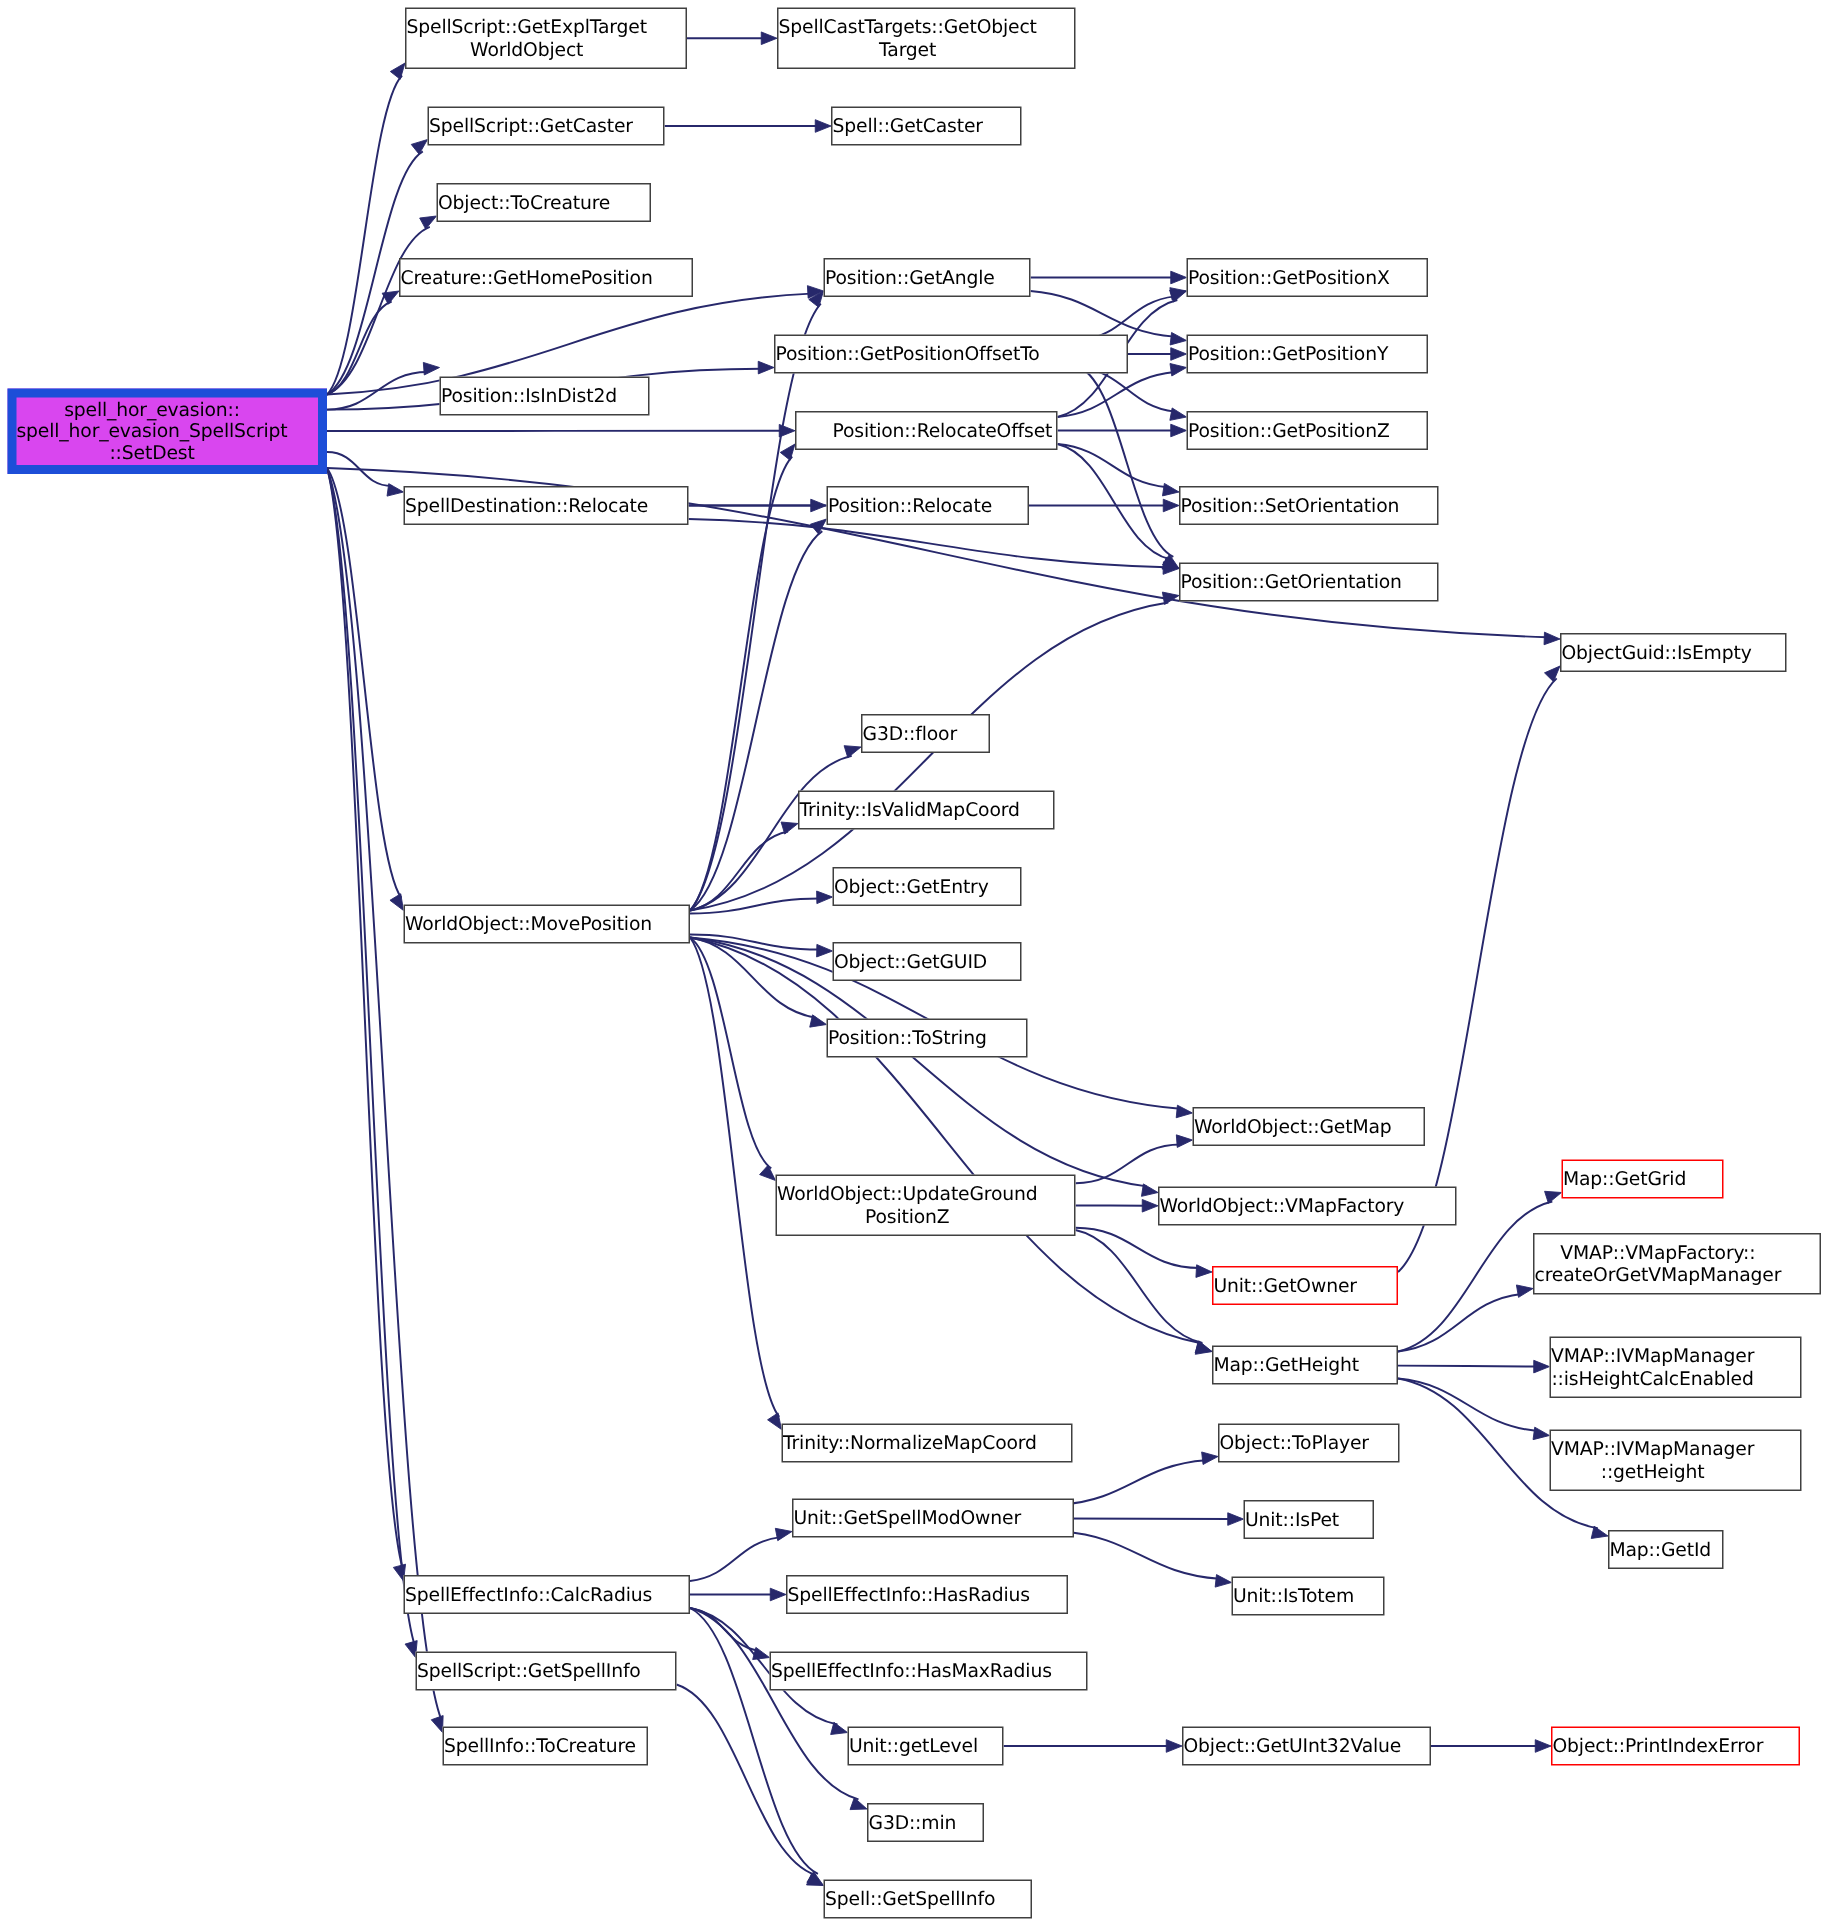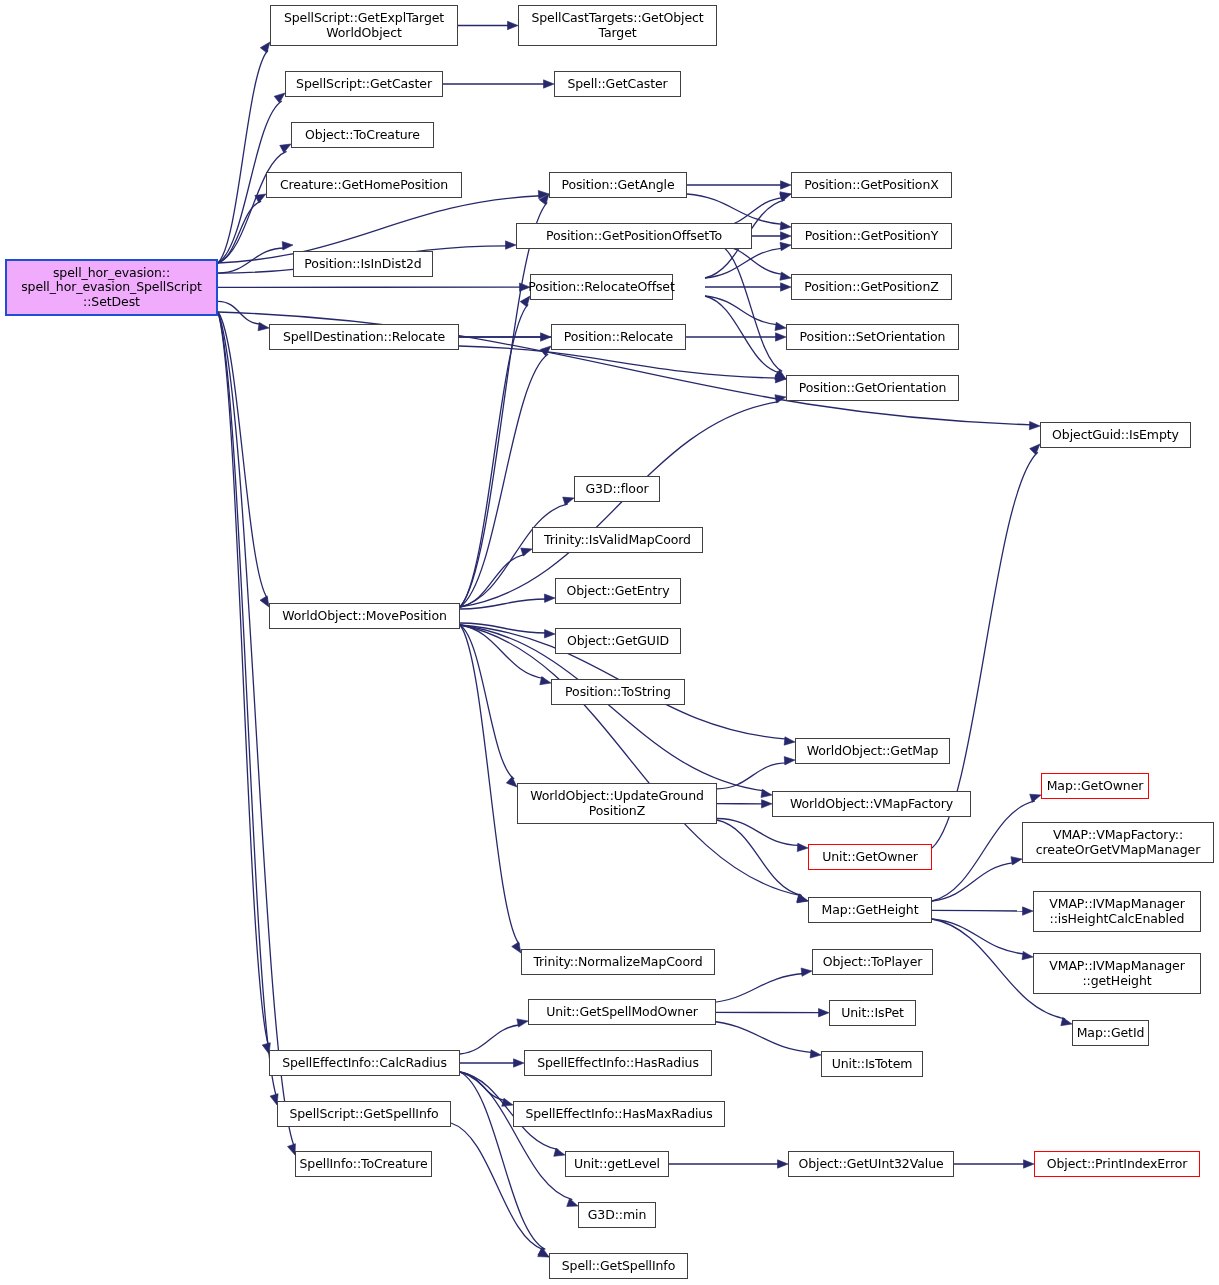--- a/index.html
+++ b/index.html
@@ -1,23 +1,23 @@
 <!DOCTYPE html>
 <html><head>
 <meta charset="utf-8">
 <style>
   html,body{margin:0;padding:0;background:#ffffff;}
   body{font-family:"DejaVu Sans", sans-serif;}
   #canvas{position:relative;width:1219px;height:1285px;background:#fff;overflow:hidden;}
   svg.edges{position:absolute;left:0;top:0;width:1219px;height:1285px;}
   .node{position:absolute;box-sizing:border-box;border:1px solid #404040;background:#ffffff;
-        display:flex;align-items:center;justify-content:center;text-align:center;
+        display:flex;align-items:center;text-align:center;
         font-family:"DejaVu Sans", sans-serif;font-size:12.5px;color:#000;line-height:1.15;
         white-space:pre;letter-spacing:-0.1px;}
-  .node.root{background:#f0abfc;border:2px solid #1d4ed8;}
+  .node.root{background:#d946ef;border:6px solid #1d4ed8;}
   .node.warn{border:1px solid #ff0000;}
   .node span{display:block;pointer-events:none;}
 </style>
 </head>
 <body>
 
 <div id="canvas">
   <svg class="edges" id="edge-layer" viewBox="0 0 1219 1285" xmlns="http://www.w3.org/2000/svg">
       <path d="M 218 263 C 239.84 240.9, 246.20171369664658 72.42271678925208, 268.0417136966466 50.32271678925208" fill="none" stroke="#27286b" stroke-width="1.3"></path>
       <polygon points="270,42 260.22249284313904,47.68246018882073 266.8386742580115,52.85799334836051" fill="#27286b" stroke="#27286b" stroke-width="0.6"></polygon>
@@ -161,41 +161,41 @@
       <div class="node" style="left: 518px; top: 5px; width: 199px; height: 41px;"><span>SpellCastTargets::GetObject
 Target</span></div>
       <div class="node" style="left: 285px; top: 71px; width: 158px; height: 26px;"><span>SpellScript::GetCaster</span></div>
       <div class="node" style="left: 554px; top: 71px; width: 127px; height: 26px;"><span>Spell::GetCaster</span></div>
       <div class="node" style="left: 291px; top: 122px; width: 143px; height: 26px;"><span>Object::ToCreature</span></div>
       <div class="node" style="left: 266px; top: 172px; width: 196px; height: 26px;"><span>Creature::GetHomePosition</span></div>
       <div class="node" style="left: 293px; top: 223px; width: 140px; height: 26px; margin-top: 28px;"><span>Position::IsInDist2d</span></div>
       <div class="node" style="left: 269px; top: 324px; width: 190px; height: 26px;"><span>SpellDestination::Relocate</span></div>
       <div class="node" style="left: 549px; top: 172px; width: 138px; height: 26px;"><span>Position::GetAngle</span></div>
       <div class="node" style="left: 516px; top: 223px; width: 236px; height: 26px;"><span>Position::GetPositionOffsetTo</span></div>
-      <div class="node" style="left: 530px; top: 274px; width: 143px; height: 26px;"><span>Position::RelocateOffset</span></div>
+      <div class="node" style="left: 530px; top: 274px; width: 175px; height: 26px; padding-left: 24px;"><span>Position::RelocateOffset</span></div>
       <div class="node" style="left: 551px; top: 324px; width: 135px; height: 26px;"><span>Position::Relocate</span></div>
       <div class="node" style="left: 791px; top: 172px; width: 161px; height: 26px;"><span>Position::GetPositionX</span></div>
       <div class="node" style="left: 791px; top: 223px; width: 161px; height: 26px;"><span>Position::GetPositionY</span></div>
       <div class="node" style="left: 791px; top: 274px; width: 161px; height: 26px;"><span>Position::GetPositionZ</span></div>
       <div class="node" style="left: 786px; top: 324px; width: 173px; height: 26px;"><span>Position::SetOrientation</span></div>
       <div class="node" style="left: 786px; top: 375px; width: 173px; height: 26px;"><span>Position::GetOrientation</span></div>
       <div class="node" style="left: 1040px; top: 422px; width: 151px; height: 26px;"><span>ObjectGuid::IsEmpty</span></div>
       <div class="node" style="left: 269px; top: 603px; width: 191px; height: 26px;"><span>WorldObject::MovePosition</span></div>
       <div class="node" style="left: 574px; top: 476px; width: 86px; height: 26px;"><span>G3D::floor</span></div>
       <div class="node" style="left: 532px; top: 527px; width: 171px; height: 26px;"><span>Trinity::IsValidMapCoord</span></div>
       <div class="node" style="left: 555px; top: 578px; width: 126px; height: 26px;"><span>Object::GetEntry</span></div>
       <div class="node" style="left: 555px; top: 628px; width: 126px; height: 26px;"><span>Object::GetGUID</span></div>
       <div class="node" style="left: 551px; top: 679px; width: 134px; height: 26px;"><span>Position::ToString</span></div>
       <div class="node" style="left: 795px; top: 738px; width: 155px; height: 26px;"><span>WorldObject::GetMap</span></div>
       <div class="node" style="left: 517px; top: 783px; width: 200px; height: 41px;"><span>WorldObject::UpdateGround
 PositionZ</span></div>
       <div class="node" style="left: 772px; top: 791px; width: 199px; height: 26px;"><span>WorldObject::VMapFactory</span></div>
       <div class="node warn" style="left: 808px; top: 844px; width: 124px; height: 26px;"><span>Unit::GetOwner</span></div>
       <div class="node" style="left: 808px; top: 897px; width: 124px; height: 26px;"><span>Map::GetHeight</span></div>
-      <div class="node warn" style="left: 1041px; top: 773px; width: 108px; height: 26px;"><span>Map::GetOwner</span></div>
+      <div class="node warn" style="left: 1041px; top: 773px; width: 108px; height: 26px;"><span>Map::GetGrid</span></div>
       <div class="node" style="left: 1022px; top: 822px; width: 192px; height: 41px;"><span>VMAP::VMapFactory::
 createOrGetVMapManager</span></div>
       <div class="node" style="left: 1033px; top: 891px; width: 168px; height: 41px;"><span>VMAP::IVMapManager
 ::isHeightCalcEnabled</span></div>
       <div class="node" style="left: 1033px; top: 953px; width: 168px; height: 41px;"><span>VMAP::IVMapManager
 ::getHeight</span></div>
       <div class="node" style="left: 1072px; top: 1020px; width: 77px; height: 26px;"><span>Map::GetId</span></div>
       <div class="node" style="left: 521px; top: 949px; width: 194px; height: 26px;"><span>Trinity::NormalizeMapCoord</span></div>
       <div class="node" style="left: 812px; top: 949px; width: 121px; height: 26px;"><span>Object::ToPlayer</span></div>
       <div class="node" style="left: 528px; top: 999px; width: 188px; height: 26px;"><span>Unit::GetSpellModOwner</span></div>

